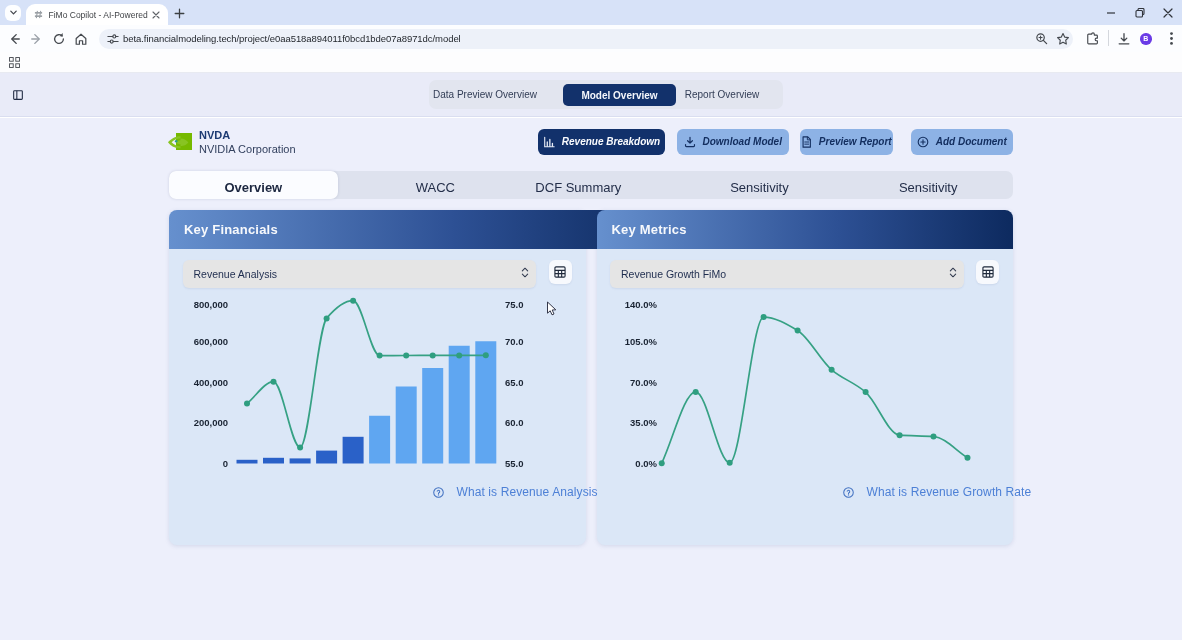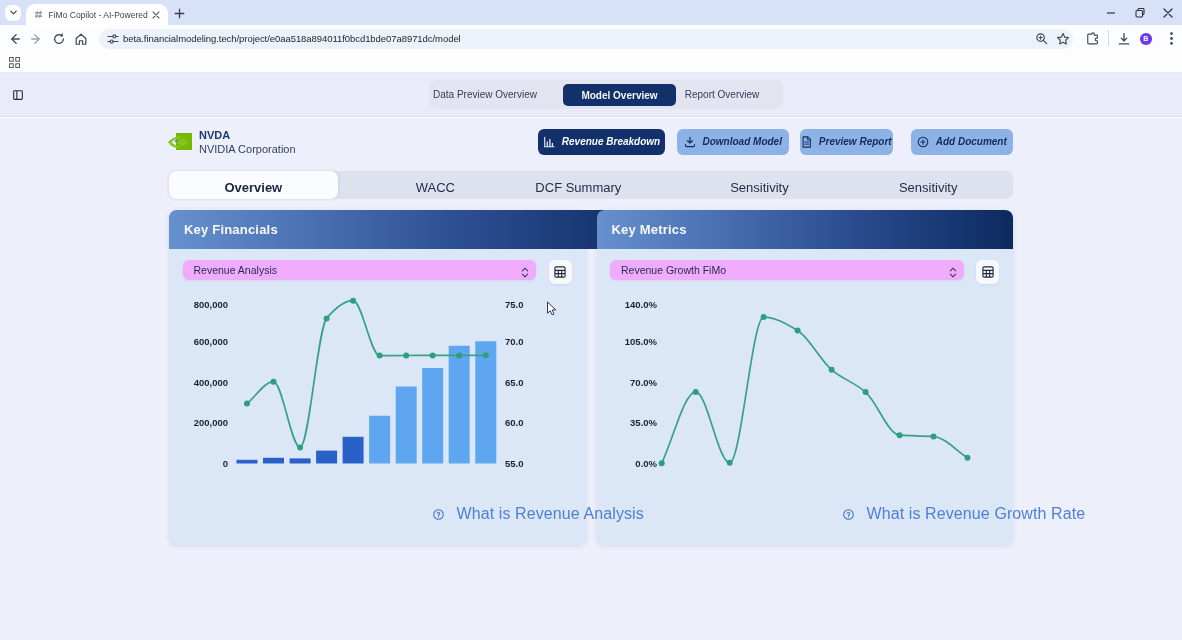--- a/index.html
+++ b/index.html
@@ -33,23 +33,23 @@
   .btn-light { background:#8db2e5; color:#142f60; }
   .btn svg { margin-right:7px; }
   
   #tabbar { left:169px; top:171px; width:843.5px; height:28px; background:#dee2ee; border-radius:7px; }
   #tabactive { left:169px; top:171px; width:169px; height:28px; background:#fbfcff; border-radius:7px; box-shadow:0 0 3px rgba(60,70,110,0.18); }
   .seg { top:171px; height:32px; width:168.7px; display:flex; align-items:center; justify-content:center; font-size:13px; color:#232e49; font-weight:400; }
   .seg.on { font-weight:700; color:#1c2740; }
   
   .card { top:210px; height:335px; border-radius:8px; background:#dbe7f7; box-shadow:0 1px 4px rgba(90,110,160,0.18); }
   .chead { top:210px; height:38.5px; border-radius:8px 8px 0 0; background:linear-gradient(90deg,#6690ce 0%,#2d5094 58%,#0d2a5f 100%); color:#f7f9fc; font-size:13px; font-weight:700; display:flex; align-items:center; padding-left:15px; letter-spacing:0.2px; }
-  .dd { top:260px; height:20px; background:#f0abfc; border-radius:6px; display:flex; align-items:center; font-size:10.5px; color:#1e2c4e; padding-left:11px; box-shadow:0 1px 2px rgba(90,110,160,0.12); }
+  .dd { top:260px; height:28px; background:#e5e5e5; border-radius:6px; display:flex; align-items:center; font-size:10.5px; color:#1e2c4e; padding-left:11px; box-shadow:0 1px 2px rgba(90,110,160,0.12); }
   .tbtn { top:260px; width:23px; height:24px; background:#f7f9fd; border-radius:6px; display:flex; align-items:center; justify-content:center; box-shadow:0 1px 2px rgba(90,110,160,0.12); }
-  .help { top:508px; height:12px; display:flex; align-items:center; font-size:16px; font-weight:400; color:#4d80d6; letter-spacing:0.1px; }
+  .help { top:486px; height:12px; display:flex; align-items:center; font-size:12px; font-weight:400; color:#4d80d6; letter-spacing:0.1px; }
   .help svg { margin-right:13px; }
 </style>
 </head>
 <body>
 
 <div class="abs" id="tabstrip"></div>
 <div class="abs" id="tabsearch">
     <svg width="9" height="9" viewBox="0 0 10 10">
       <path d="M2 3.5 L5 6.5 L8 3.5" stroke="#44474e" stroke-width="1.4" fill="none" stroke-linecap="round"></path>
     </svg>

